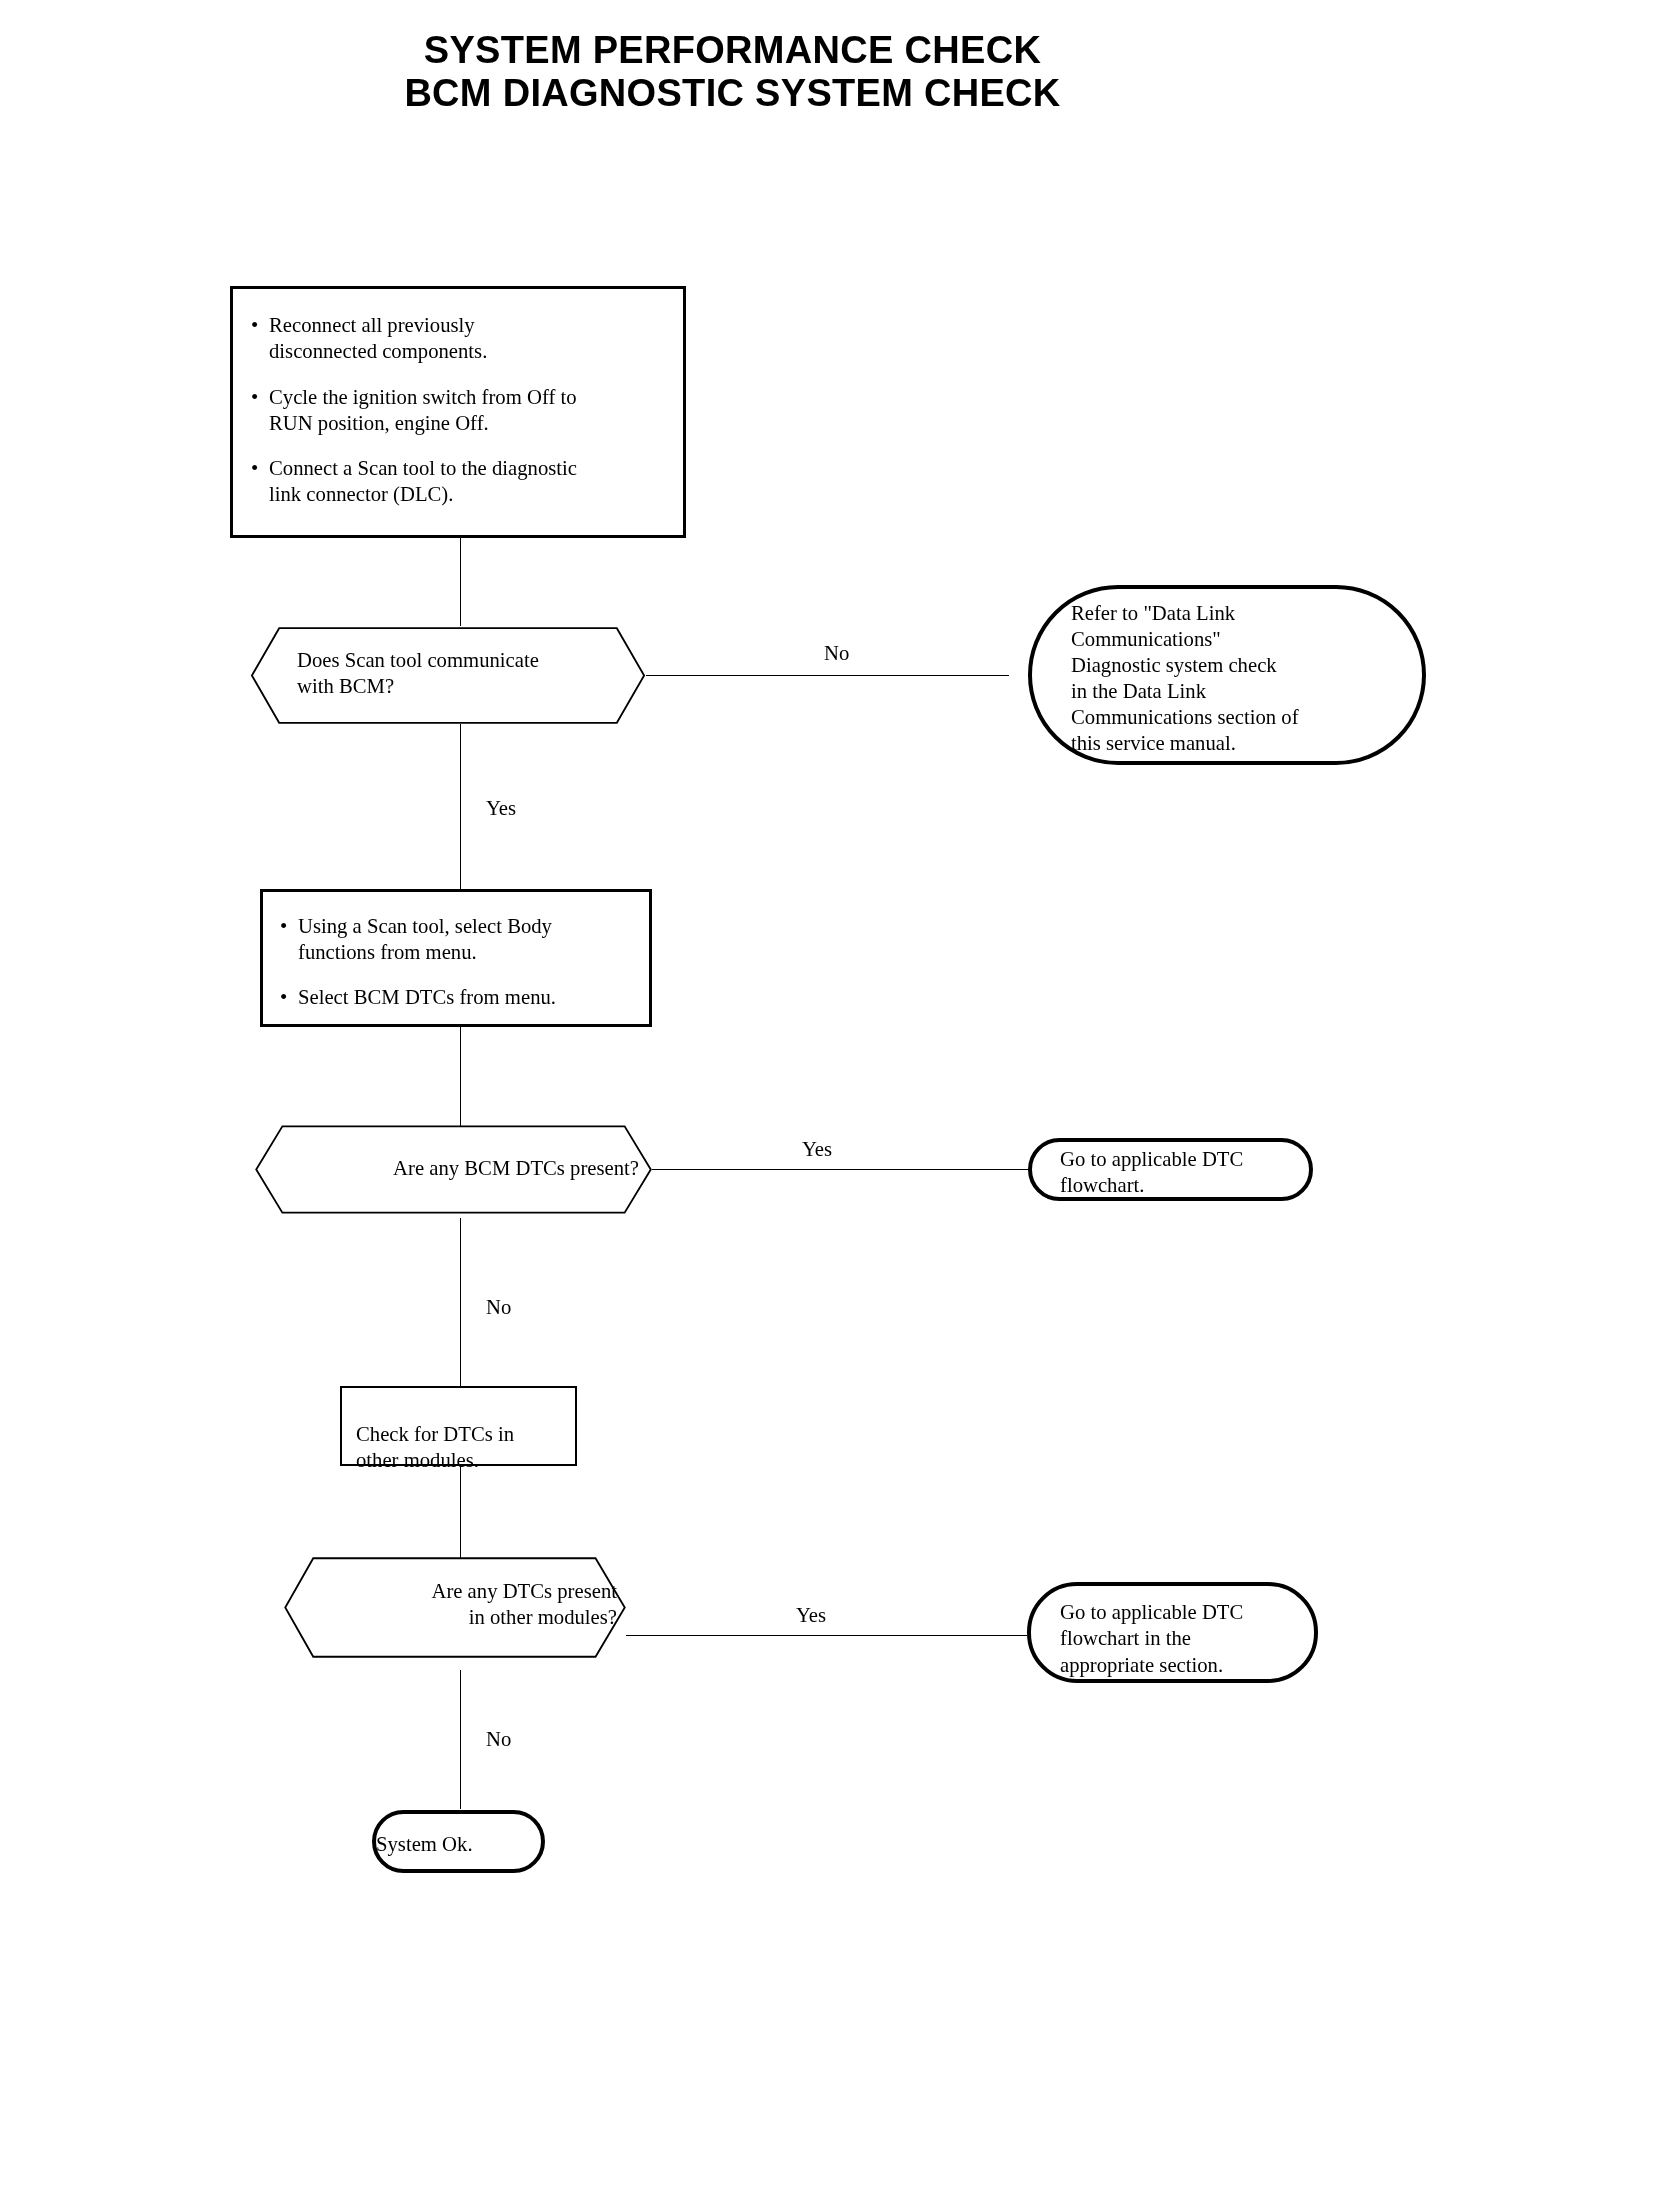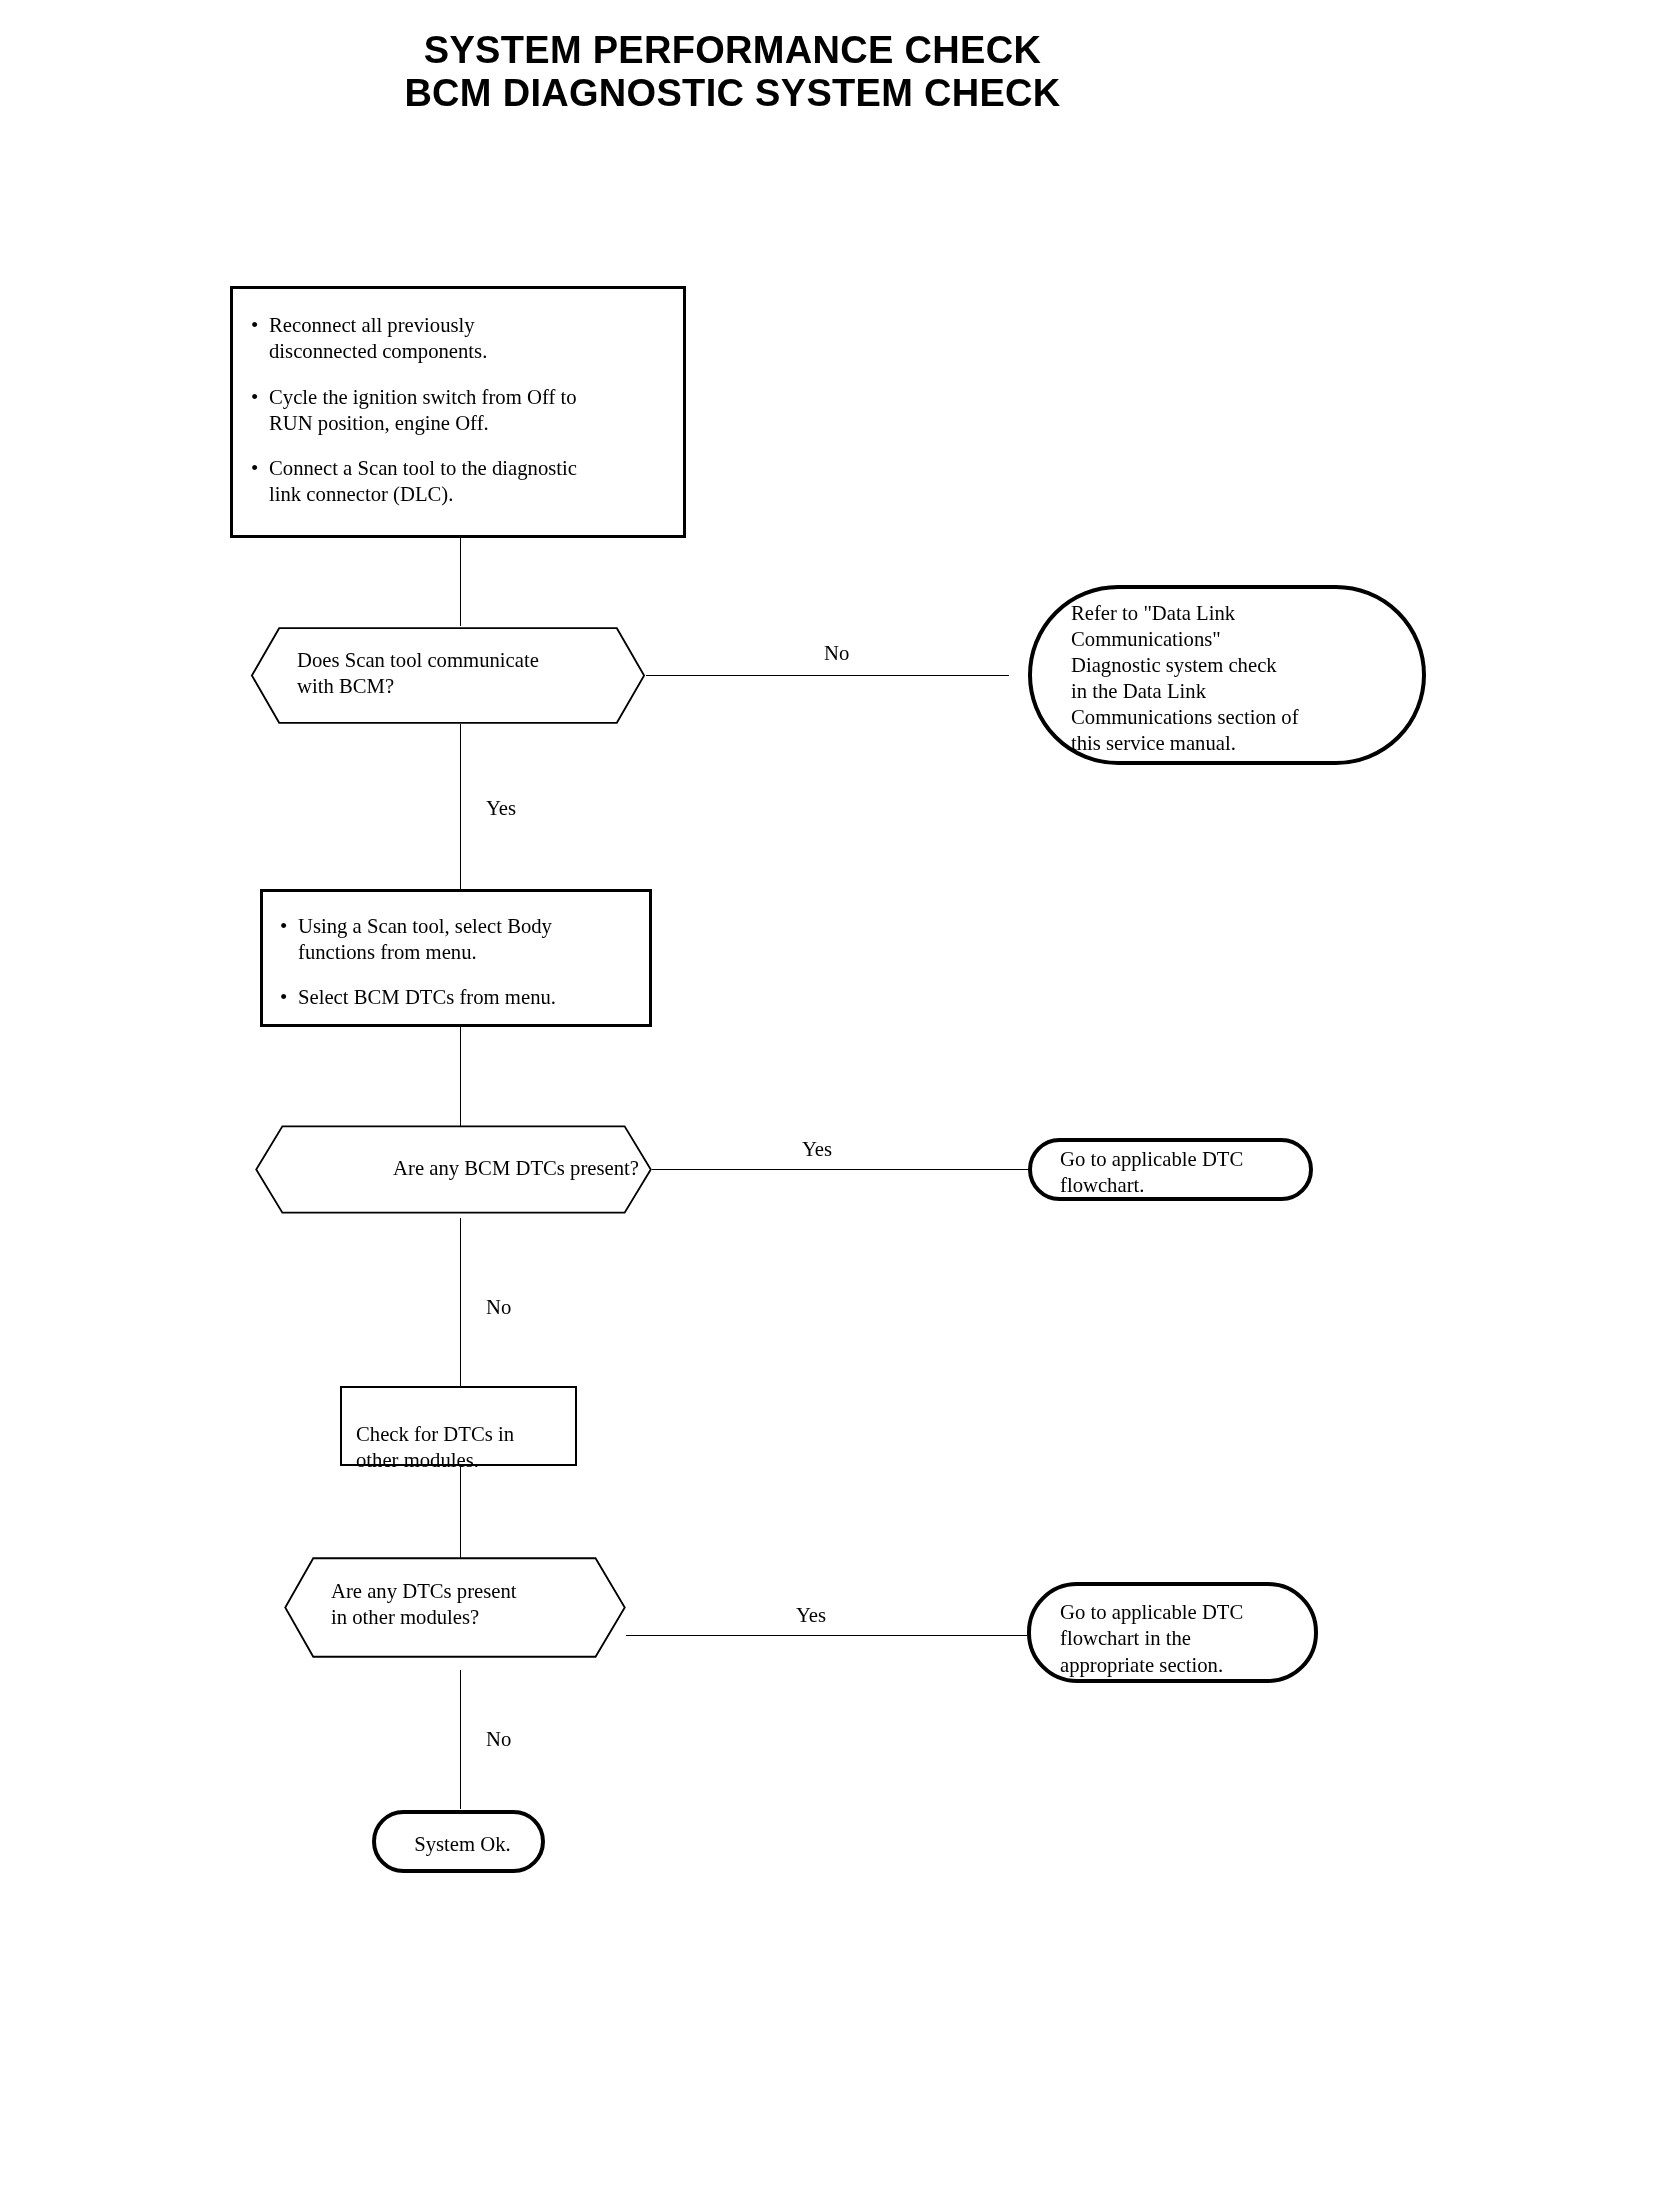--- a/index.html
+++ b/index.html
@@ -186,36 +186,36 @@
 <div class="node stadium" style="left:1028px; top:1138px; width:285px; height:63px; border-radius:32px;">
   <div class="txt" style="left:28px; top:3.6px; width:255px;">Go to applicable DTC
 flowchart.</div>
 </div>
 
 <div class="node proc thin" style="left:340px; top:1386px; width:237px; height:80px;">
   <div class="txt" style="left:14px; top:13.4px; width:210px;margin-top:20px;">Check for DTCs in
 other modules.</div>
 </div>
 
-<div class="hex" style="left:284px; top:1557px; width:342px; height:119px;">
+<div class="hex" style="left:284px; top:1557px; width:342px; height:119px;text-align:right;">
   <svg width="342" height="101" viewBox="0 0 562 166">
     <polygon points="48,2 512,2 560,83 512,164 48,164 2,83" fill="#ffffff" stroke="#000000" stroke-width="3"></polygon>
   </svg>
   <div class="hexlabel txt" style="left:47px; top:21px; width:286px;">Are any DTCs present
 in other modules?</div>
 </div>
 
 <div class="node stadium" style="left:1027px; top:1582px; width:291px; height:101px; border-radius:50px;">
   <div class="txt" style="left:29px; top:13.4px; width:255px;">Go to applicable DTC
 flowchart in the
 appropriate section.</div>
 </div>
 
 <div class="node stadium" style="left:372px; top:1810px; width:173px; height:63px; border-radius:32px;">
-  <div class="txt" style="left:0px; top:17px; width:173px; text-align:center;">System Ok.</div>
+  <div class="txt" style="left:0px; top:17px; width:173px; ">System Ok.</div>
 </div>
 
 <div class="branch-label" style="left:824px; top:643px;">No</div>
 <div class="branch-label" style="left:486px; top:798px;">Yes</div>
 <div class="branch-label" style="left:802px; top:1139px;">Yes</div>
 <div class="branch-label" style="left:486px; top:1297px;">No</div>
 <div class="branch-label" style="left:796px; top:1605px;">Yes</div>
 <div class="branch-label" style="left:486px; top:1729px;">No</div>
 
 

